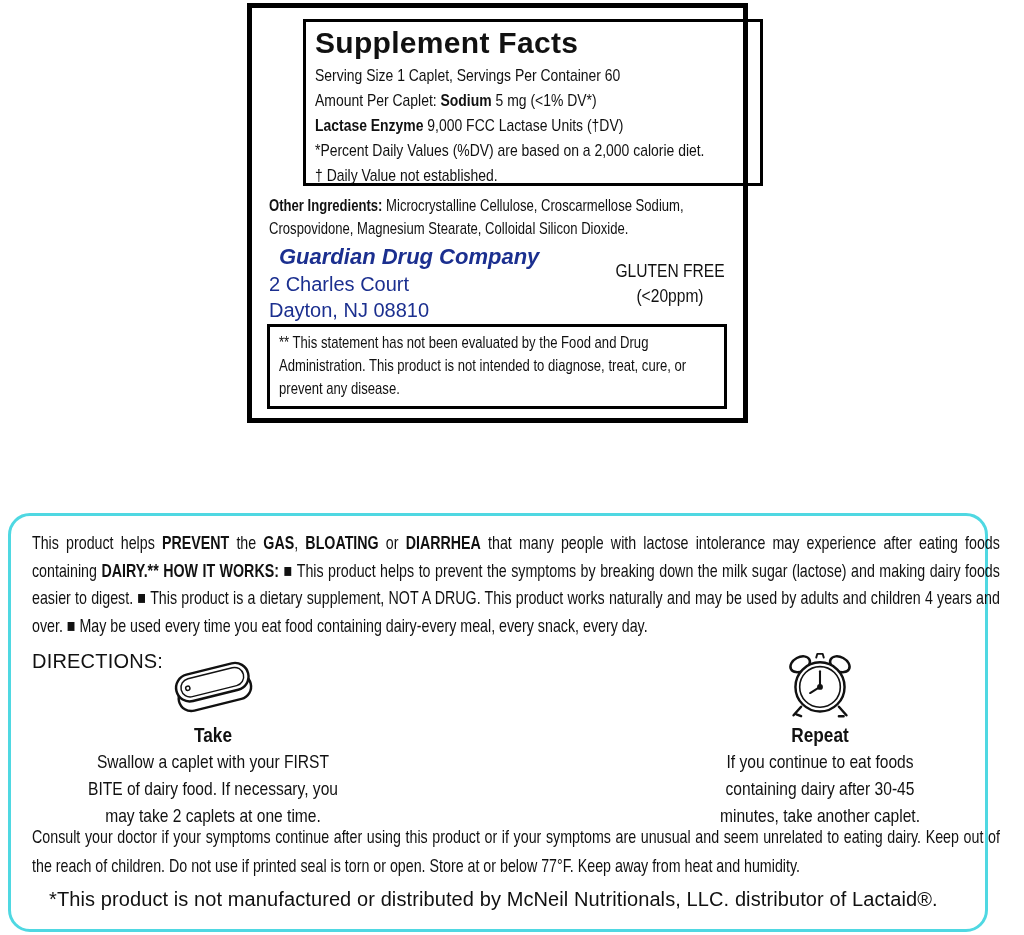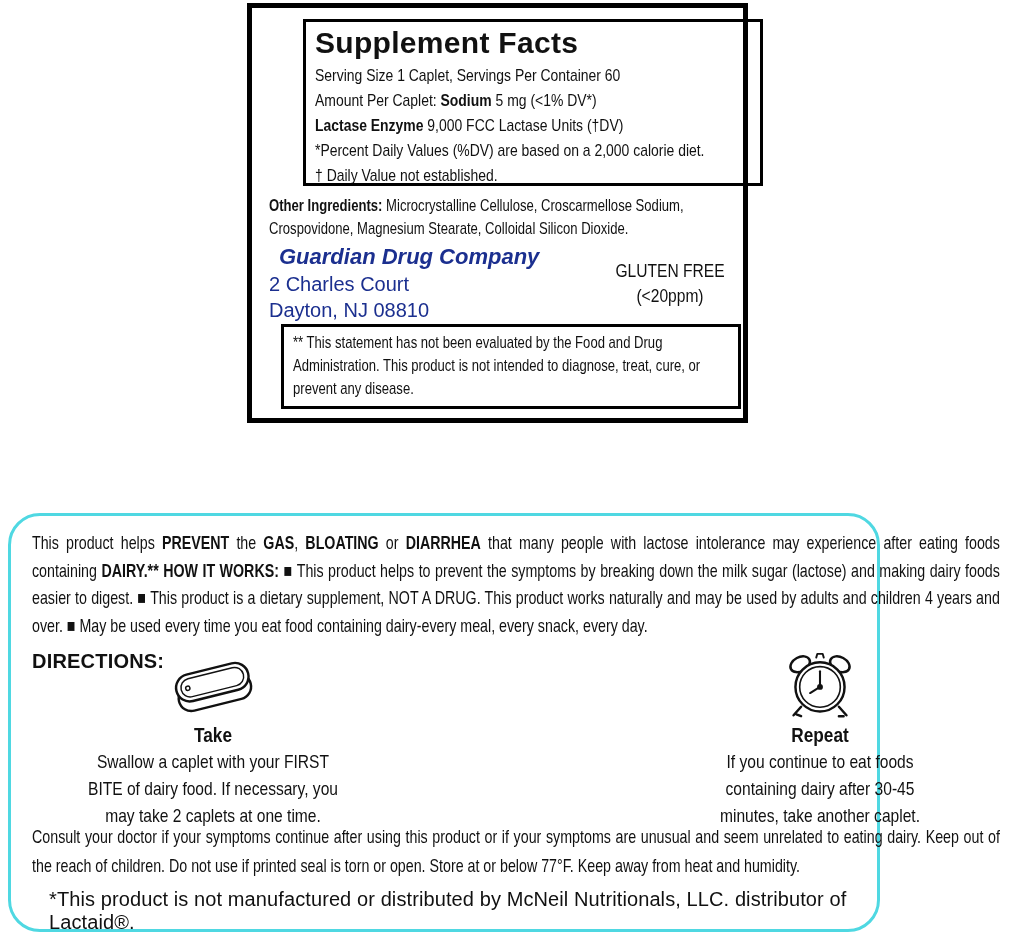--- a/index.html
+++ b/index.html
@@ -26,31 +26,31 @@
   }
   .sf-title { font-size:30px; font-weight:bold; letter-spacing:0.3px; line-height:34px; margin:1px 0 3px; }
   .sf-rows { font-size:17px; line-height:25px; width:533px; }
   .sf-other { position:absolute; left:17px; top:186px; width:608px; font-size:17px; line-height:23px; }
   .sf-company { position:absolute; left:17px; top:235px; color:#1b2f8f; }
   .sf-company .name { font-size:22px; font-weight:bold; font-style:italic; line-height:28px;margin-left:10px; }
   .sf-company .addr { font-size:20px; line-height:26px; }
   .sf-gluten { position:absolute; left:338px; top:250px; width:160px; text-align:center; font-size:19px; line-height:25px; }
   .sf-disclaimer {
     position:absolute; left:15px; top:316px; width:460px;
-    border:3px solid #000; padding:4px 8px 6px 9px; overflow:hidden;margin-left:14px;
+    border:3px solid #000; padding:4px 8px 6px 9px; overflow:hidden;
   }
   .sf-disclaimer .inner { font-size:17px; line-height:23px; width:552px; }
 
   
   #info-panel {
-    position:absolute; left:8px; top:513px; width:872px; height:419px;
-    border:3px solid #4fd8e2; border-radius:32px; background:#fff;
+    position:absolute; left:8px; top:513px; width:980px; height:419px;
+    border:3px solid #4fd8e2; border-radius:22px; background:#fff;
   }
   .intro { position:absolute; left:21px; top:13px; width:1257px; font-size:18.5px; line-height:27.6px; text-align:justify; }
-  .dir-heading { position:absolute; left:21px; top:134px; font-size:20px; font-weight:bold; letter-spacing:0.2px; }
+  .dir-heading { position:absolute; left:21px; top:134px; font-size:20px; font-weight:normal; letter-spacing:0.2px; }
   .step { position:absolute; text-align:center; }
   .step .icon-box { height:72px; display:flex; align-items:flex-end; justify-content:center; }
   .step .txt { width:100%; }
   .step .title { font-size:21px; font-weight:bold; line-height:26px; margin-top:3px; }
   .step .text { font-size:19px; line-height:27px; }
   #step-take   { left:37px;  top:131px; width:330px; }
   #step-enjoy  { left:388px; top:127px; width:240px; }
   #step-enjoy .icon-box { height:76px; }
   #step-repeat { left:664px; top:131px; width:290px;text-align:center; }
   .consult  { position:absolute; left:21px; top:307px; width:1257px; font-size:18.5px; line-height:28.5px; text-align:justify; }

